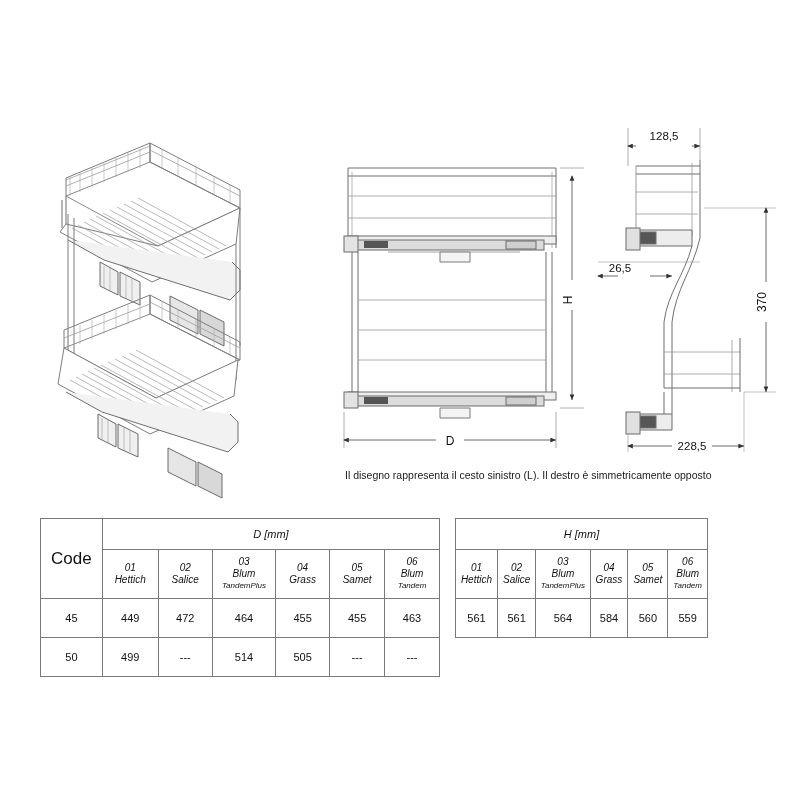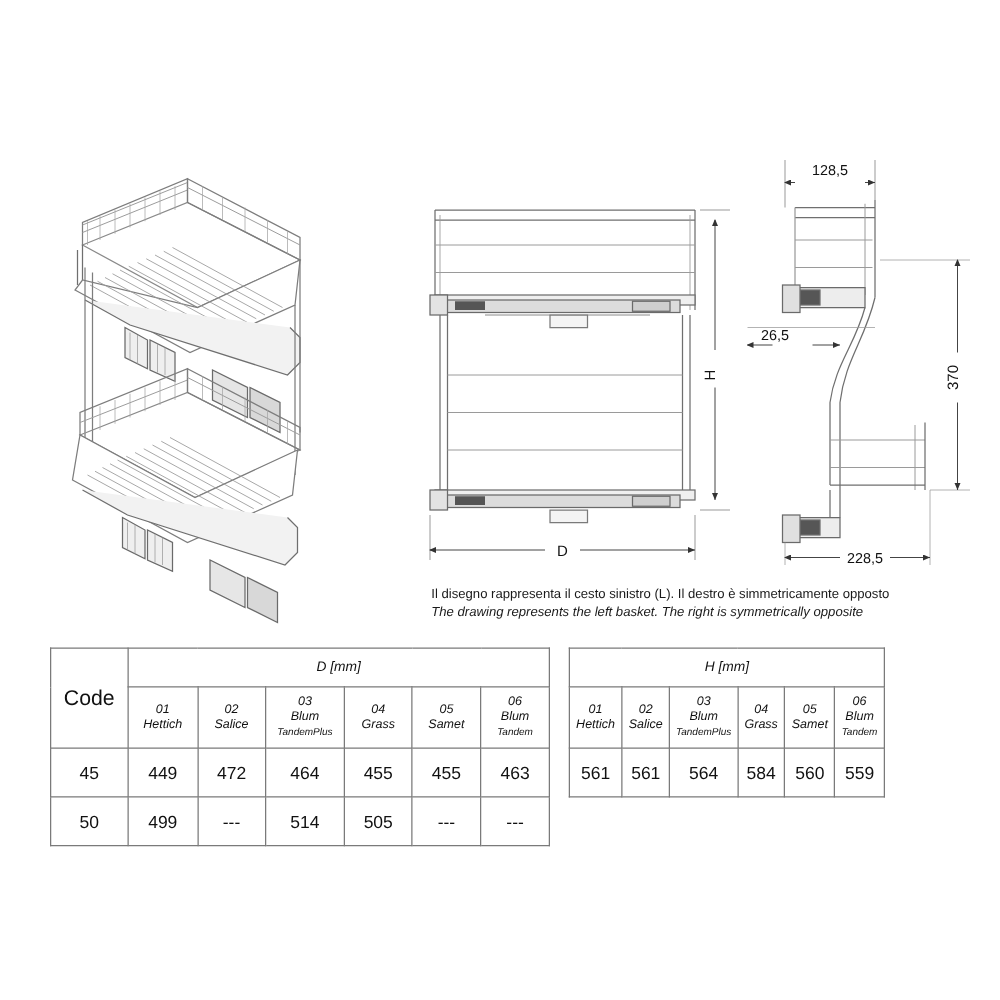--- a/index.html
+++ b/index.html
@@ -71,21 +71,21 @@
     line-height: 12px;
     font-size: 10px;
   }
   .tbl .hdr-sub .num { display: block; font-size: 10px; }
   .tbl .hdr-sub .nm { display: block; font-size: 10px; }
   .tbl .hdr-sub .nm2 { display: block; font-size: 8px; }
   .tbl .code-cell {
     font-style: normal;
     font-size: 17px;
   }
-  .tbl .datarow td { height: 30px; font-size: 14px; }
+  .tbl .datarow td { height: 30px; font-size: 11px; }
 
   #tableD { left: 40px; top: 518px; width: 400px; }
   #tableH { left: 455px; top: 518px; width: 253px; }
 </style>
 </head>
 <body>
 
 <div class="page">
 
   <div class="drawing">
@@ -282,21 +282,20 @@
         <line x1="744" y1="392" x2="744" y2="452" stroke="#999" stroke-width="0.6"></line>
         <line x1="628" y1="446" x2="672" y2="446" marker-start="url(#arrB)"></line>
         <line x1="712" y1="446" x2="744" y2="446" marker-end="url(#arrA)"></line>
       </g>
       <text x="692" y="450" font-family="Liberation Sans, sans-serif" font-size="11.5" fill="#111" text-anchor="middle">228,5</text>
     </svg>
   </div>
 
   <div class="caption">
     <div class="line1">Il disegno rappresenta il cesto sinistro (L). Il destro è simmetricamente opposto</div>
-    <div class="line2">The drawing represents the left basket. The right is symmetrically opposite</div>
   </div>
 
   <table class="tbl" id="tableD">
     <tbody>
         <tr>
       <td rowspan="2" class="code-cell" style="width:60px;">Code</td>
       <td colspan="6" class="hdr-top">D [mm]</td>
     </tr>
     <tr>
       <td class="hdr-sub" style="width:56px;">

